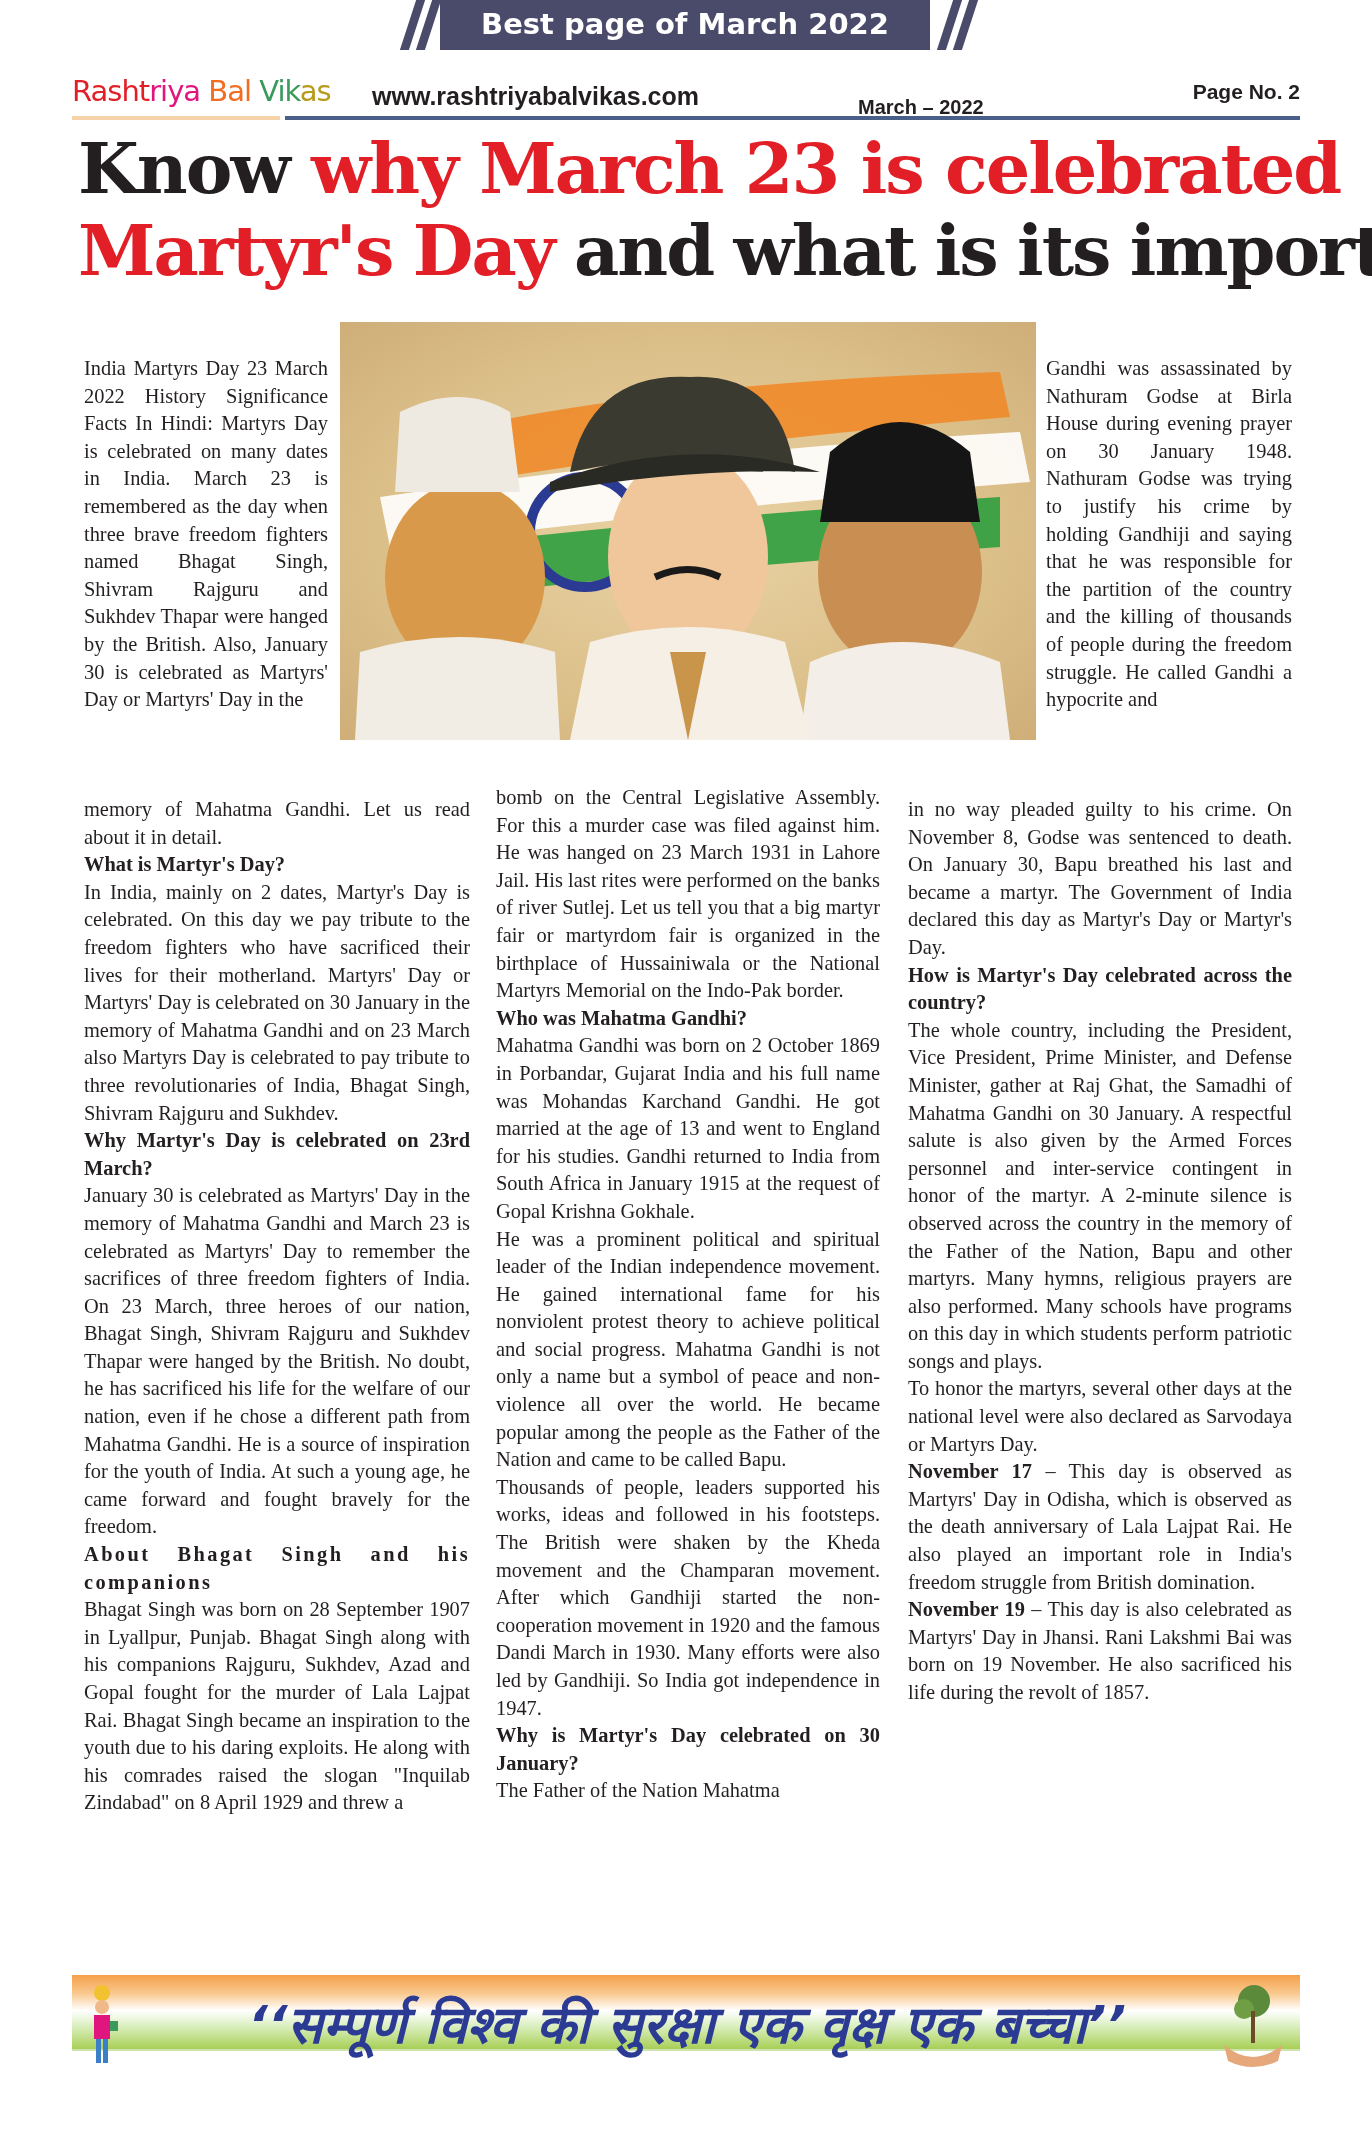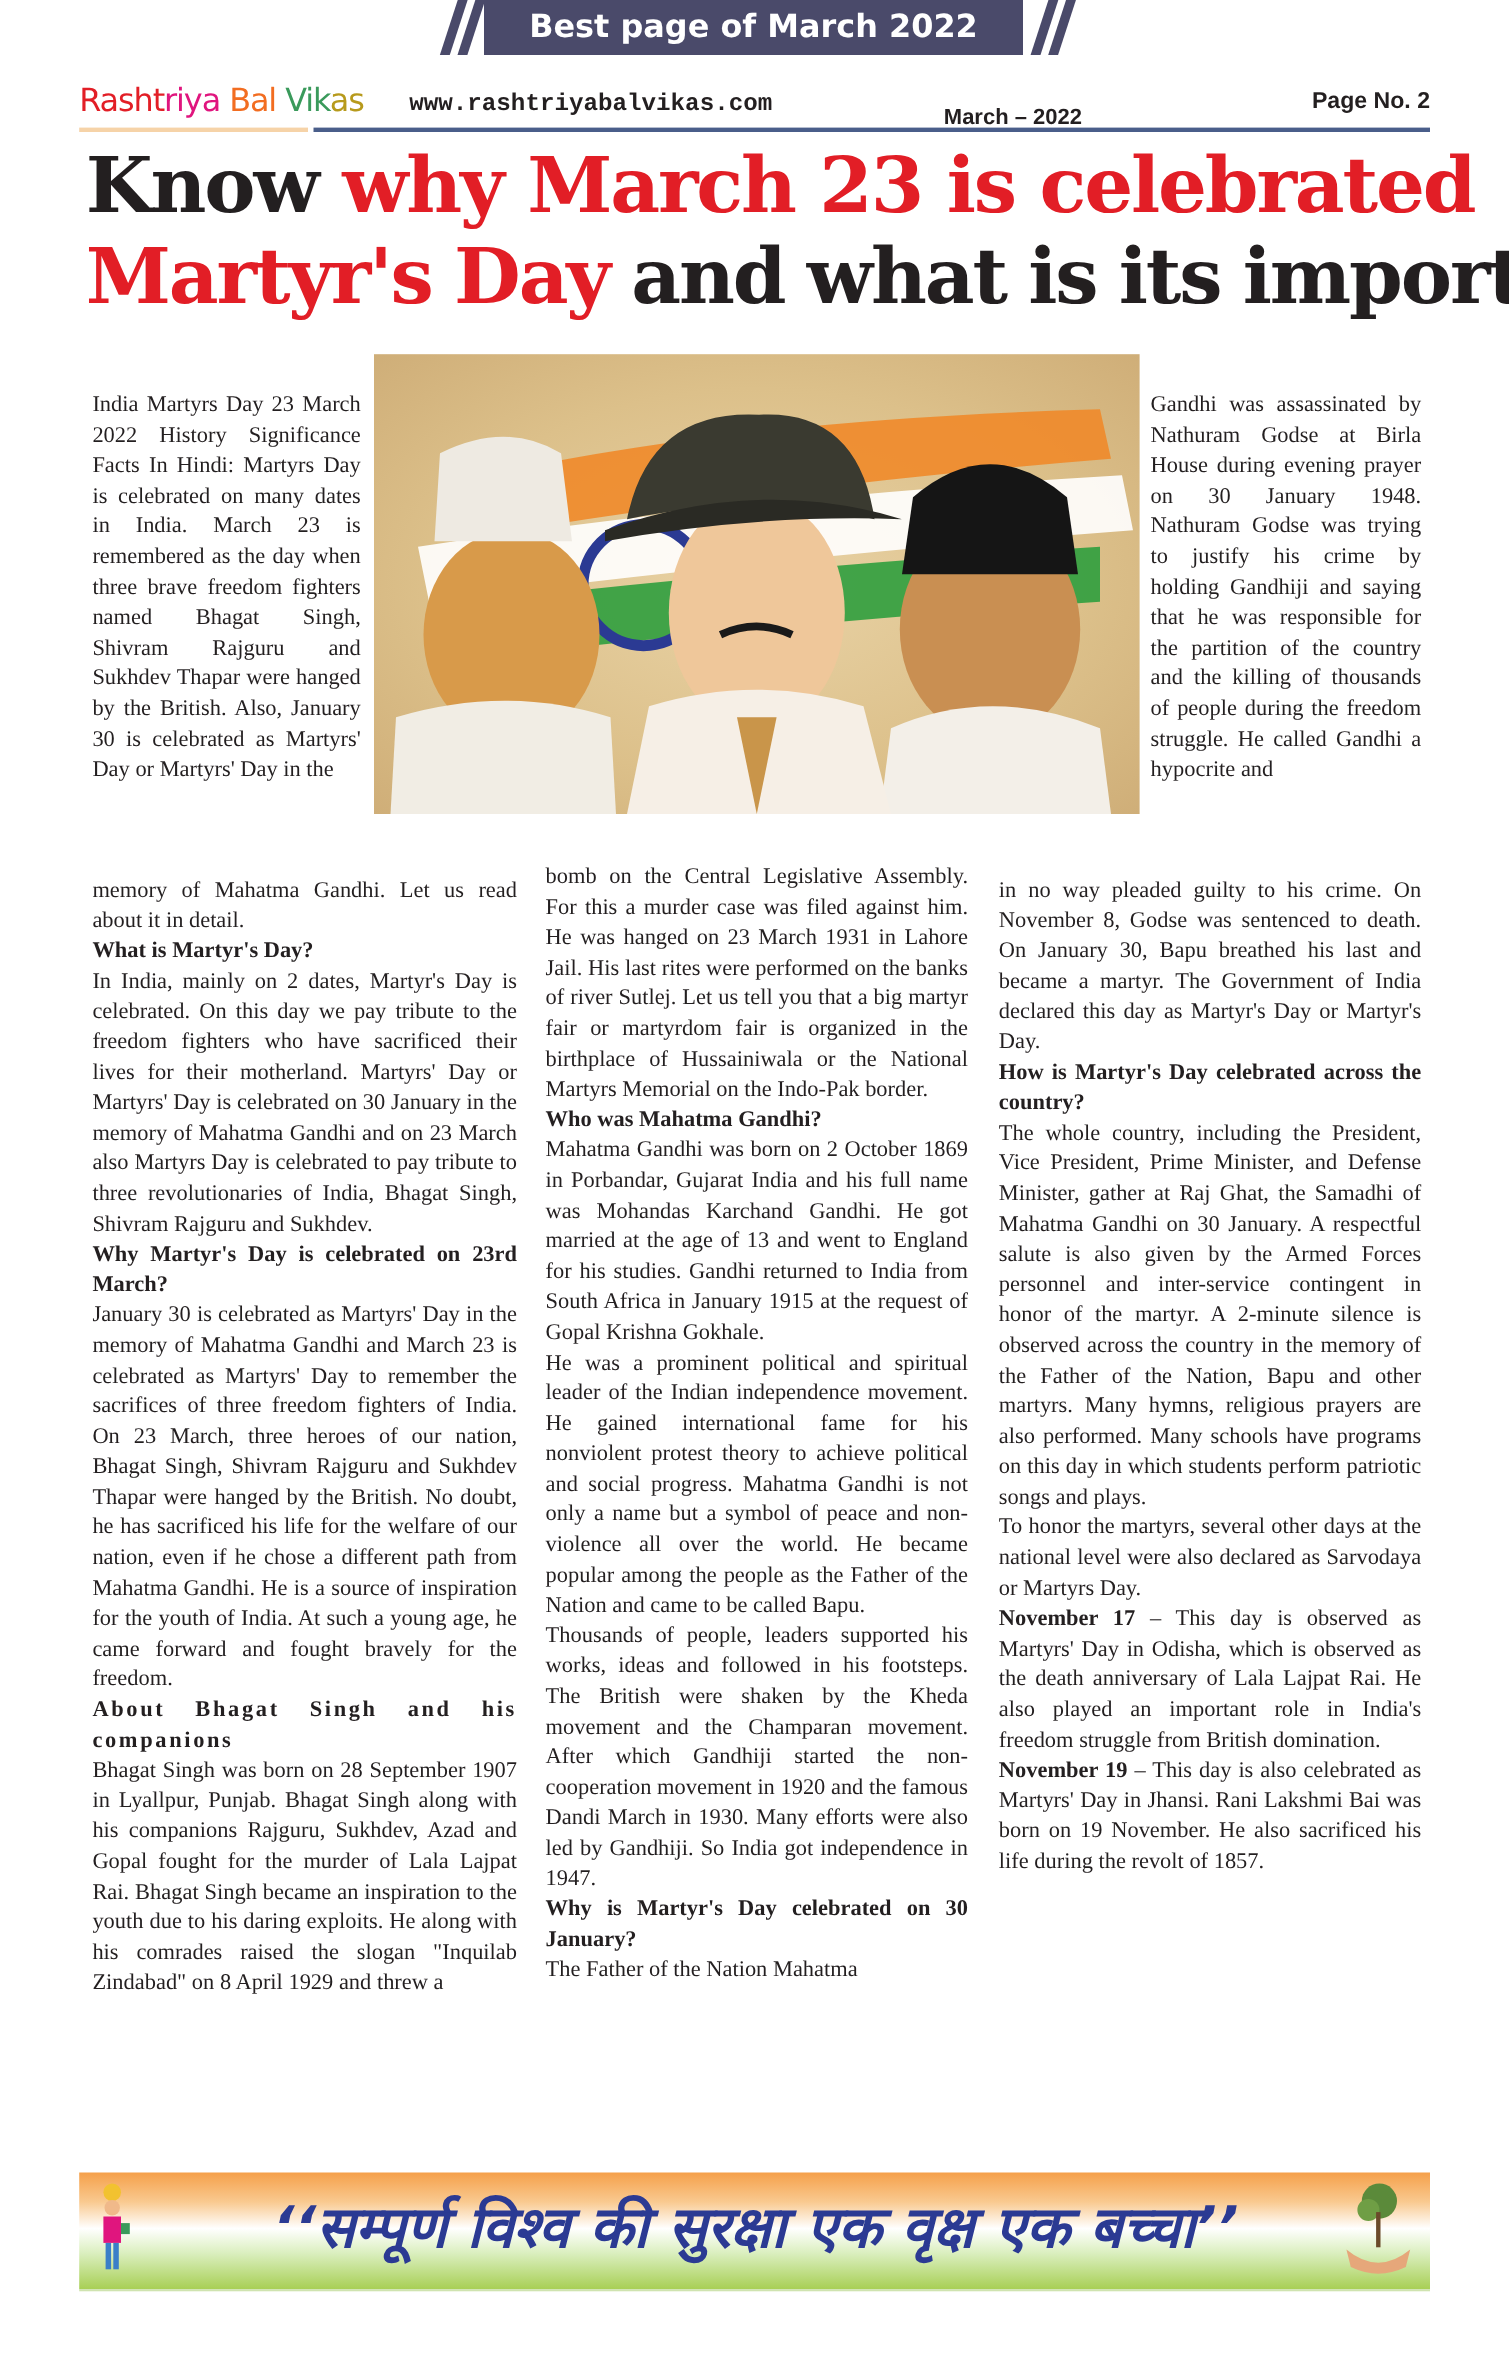--- a/index.html
+++ b/index.html
@@ -10,21 +10,21 @@
   .top-banner { position: absolute; left: 400px; top: 0; width: 580px; height: 52px; }
   .top-banner .bar { position: absolute; left: 40px; top: 0; width: 490px; height: 50px; background: #4a4a6a; }
   .top-banner .stripe { position: absolute; top: 0; width: 9px; height: 50px; background: #4a4a6a; transform: skewX(-18deg); }
   .top-banner .title { position: absolute; left: 40px; top: 0; width: 490px; height: 50px; line-height: 48px; text-align: center; color: #ffffff; font-family: "DejaVu Sans", sans-serif; font-weight: bold; font-size: 29px; }
 
   
   .header { position: absolute; left: 72px; top: 72px; width: 1228px; height: 50px; }
   .logo { position: absolute; left: 0; top: 2px; font-family: "DejaVu Sans", sans-serif; font-size: 29px; letter-spacing: -1px; white-space: nowrap; }
   .logo-underline { position: absolute; left: 0; top: 44px; width: 208px; height: 4px; background: #f6d3a8; }
   .header-rule { position: absolute; left: 213px; top: 44px; width: 1015px; height: 4px; background: #4a5e8a; }
-  .site-url { position: absolute; left: 300px; top: 10px; font-family: Liberation Mono, monospace; font-weight: bold; font-size: 22px; color: #231f20; }
+  .site-url { position: absolute; left: 300px; top: 10px; font-family: Liberation Sans, sans-serif; font-weight: bold; font-size: 25px; color: #231f20; }
   .issue-date { position: absolute; left: 786px; top: 12px; font-family: "Liberation Sans", sans-serif; font-weight: bold; font-size: 20px; margin-top: 12px; }
   .page-no { position: absolute; right: 0; top: 8px; font-family: "Liberation Sans", sans-serif; font-weight: bold; font-size: 21px; }
 
   
   .headline { position: absolute; left: 78px; top: 128px; width: 1222px; font-family: "DejaVu Serif", serif; font-weight: bold; font-size: 70px; line-height: 82px; letter-spacing: -2px; white-space: nowrap; }
   .headline .red { color: #e21e26; }
   .headline .black { color: #231f20; }
   .headline .line2 { word-spacing: -2px; }
 
   
@@ -37,21 +37,21 @@
   .txt p { margin: 0; }
   .txt .h { font-weight: bold; }
   .col-left-top { left: 84px; top: 323px; width: 244px; }
   .col-left { left: 84px; top: 764px; width: 386px; }
   .col-mid { left: 496px; top: 752px; width: 384px; }
   .col-right-top { left: 1046px; top: 323px; width: 246px; }
   .col-right { left: 908px; top: 764px; width: 384px; }
   .lsp { letter-spacing: 2.4px; }
 
   
-  .footer { position: absolute; left: 72px; top: 1975px; width: 1228px; height: 108px;
+  .footer { position: absolute; left: 72px; top: 1975px; width: 1228px; height: 76px;
             background: linear-gradient(to bottom, #f5a04a 0%, #f9c98f 25%, #ffffff 48%, #d9eebc 70%, #a8cf55 100%);
             border-bottom: 2px solid #cfe3b0; }
   .footer .slogan { position: absolute; left: 90px; top: 12px; width: 1050px; text-align: center; font-family: "DejaVu Sans", sans-serif; font-weight: bold; font-size: 52px; color: #2b3a93; font-style: italic; }
   .footer .kid { position: absolute; left: 10px; top: 6px; width: 40px; height: 88px; }
   .footer .tree { position: absolute; right: 12px; top: 6px; width: 70px; height: 88px; }
 </style>
 </head>
 <body>
 
 <div class="top-banner">

